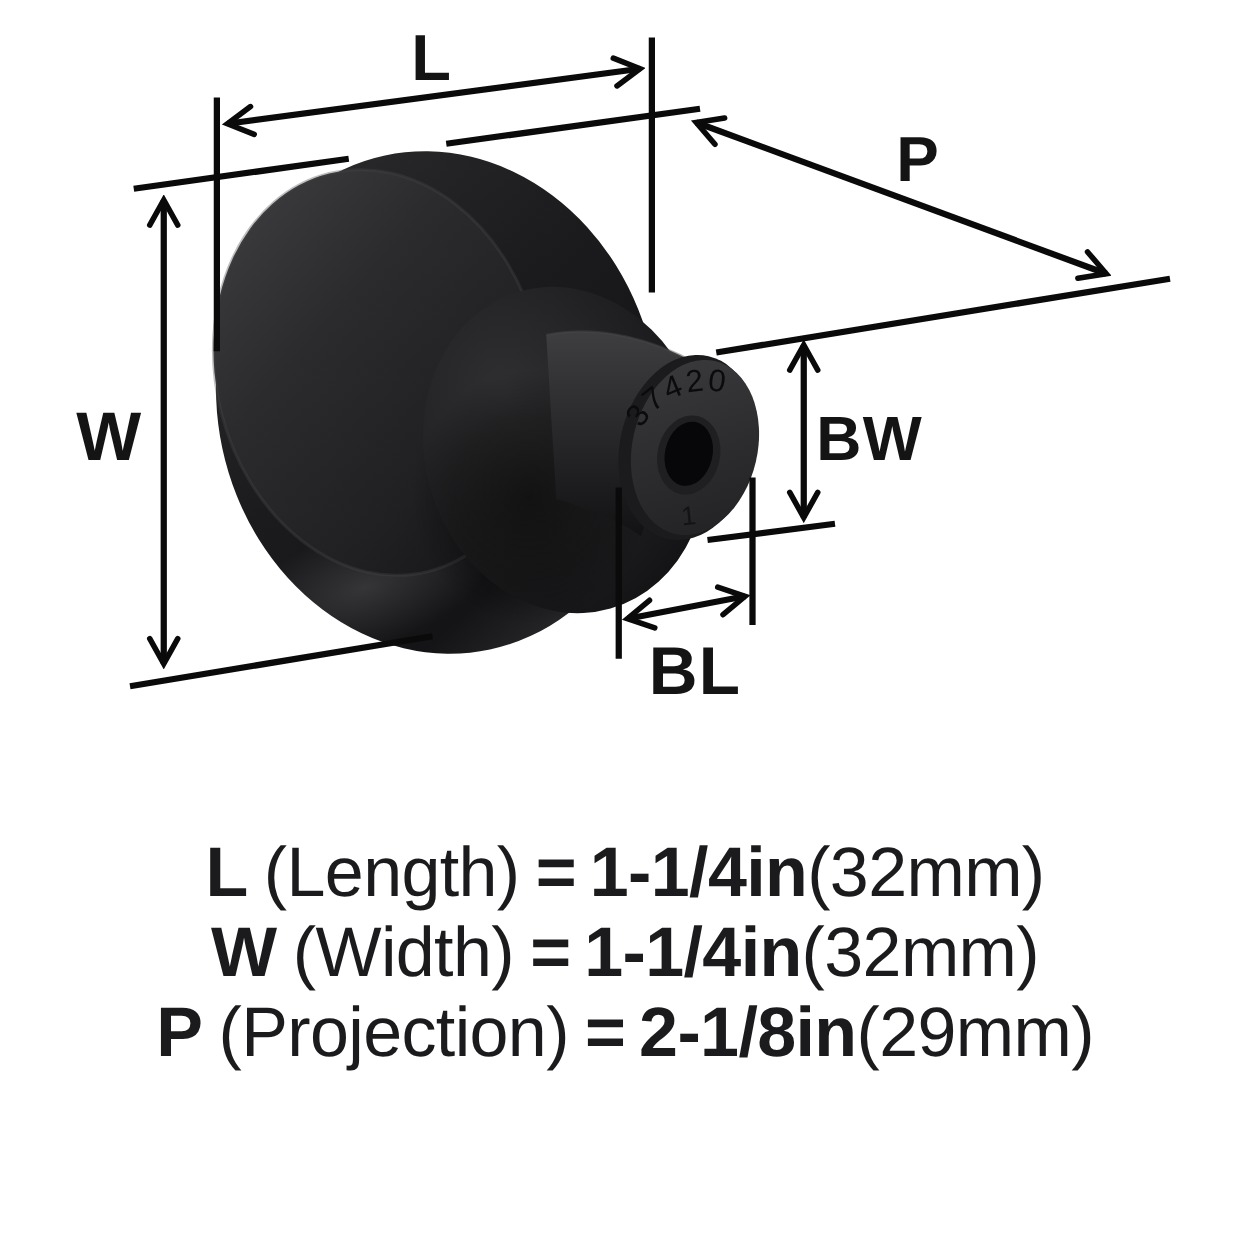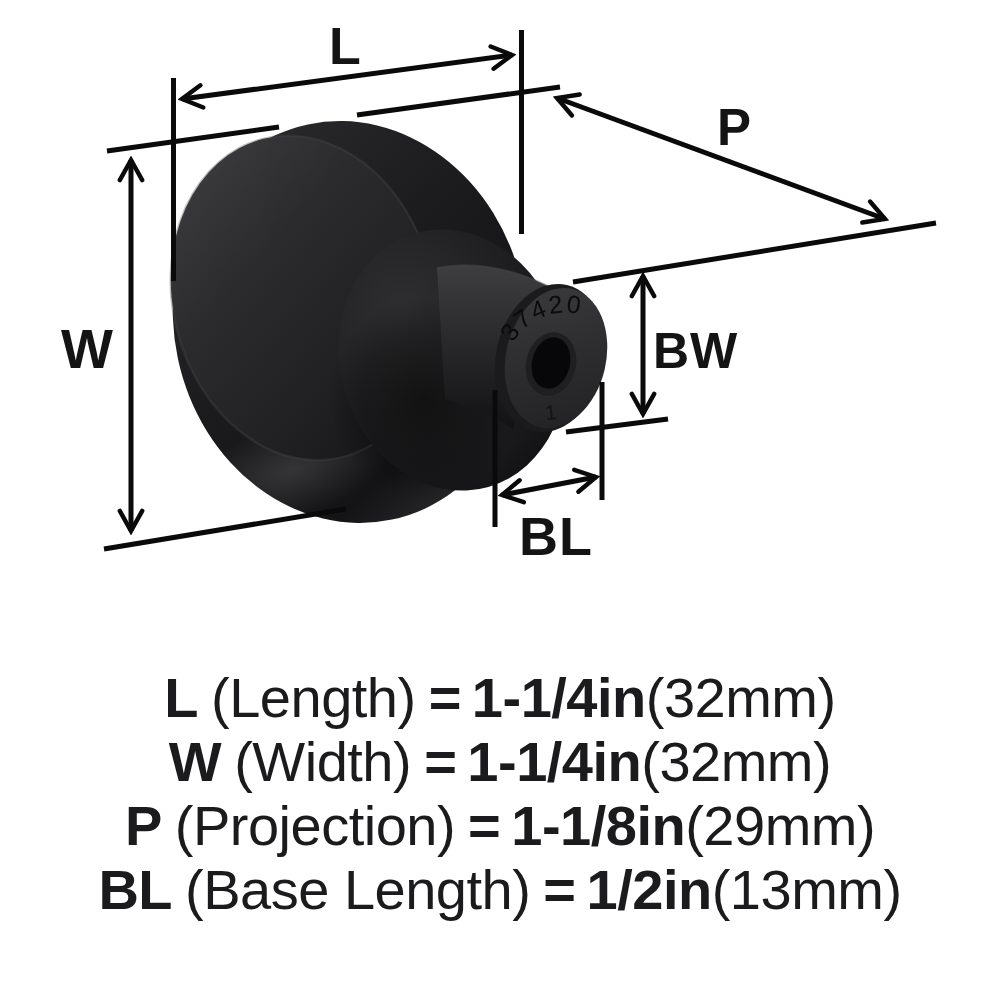--- a/index.html
+++ b/index.html
@@ -144,20 +144,17 @@
   </svg>
 
   <div class="specs">
     <div class="spec-row">
       <span class="s-sym">L</span><span class="s-name">(Length)</span><span class="s-eq">=</span><span class="s-val">1-1/4in</span><span class="s-met">(32mm)</span>
     </div>
     <div class="spec-row">
       <span class="s-sym">W</span><span class="s-name">(Width)</span><span class="s-eq">=</span><span class="s-val">1-1/4in</span><span class="s-met">(32mm)</span>
     </div>
     <div class="spec-row">
-      <span class="s-sym">P</span><span class="s-name">(Projection)</span><span class="s-eq">=</span><span class="s-val">1-1/8in</span><span class="s-met">(29mm)</span>
-    </div>
-    <div class="spec-row">
-      <span class="s-sym">BL</span><span class="s-name">(Base Length)</span><span class="s-eq">=</span><span class="s-val">1/2in</span><span class="s-met">(13mm)</span>
+      <span class="s-sym">P</span><span class="s-name">(Projection)</span><span class="s-eq">=</span><span class="s-val">2-1/8in</span><span class="s-met">(29mm)</span>
     </div>
   </div>
 
 </div>
 
 </body></html>

